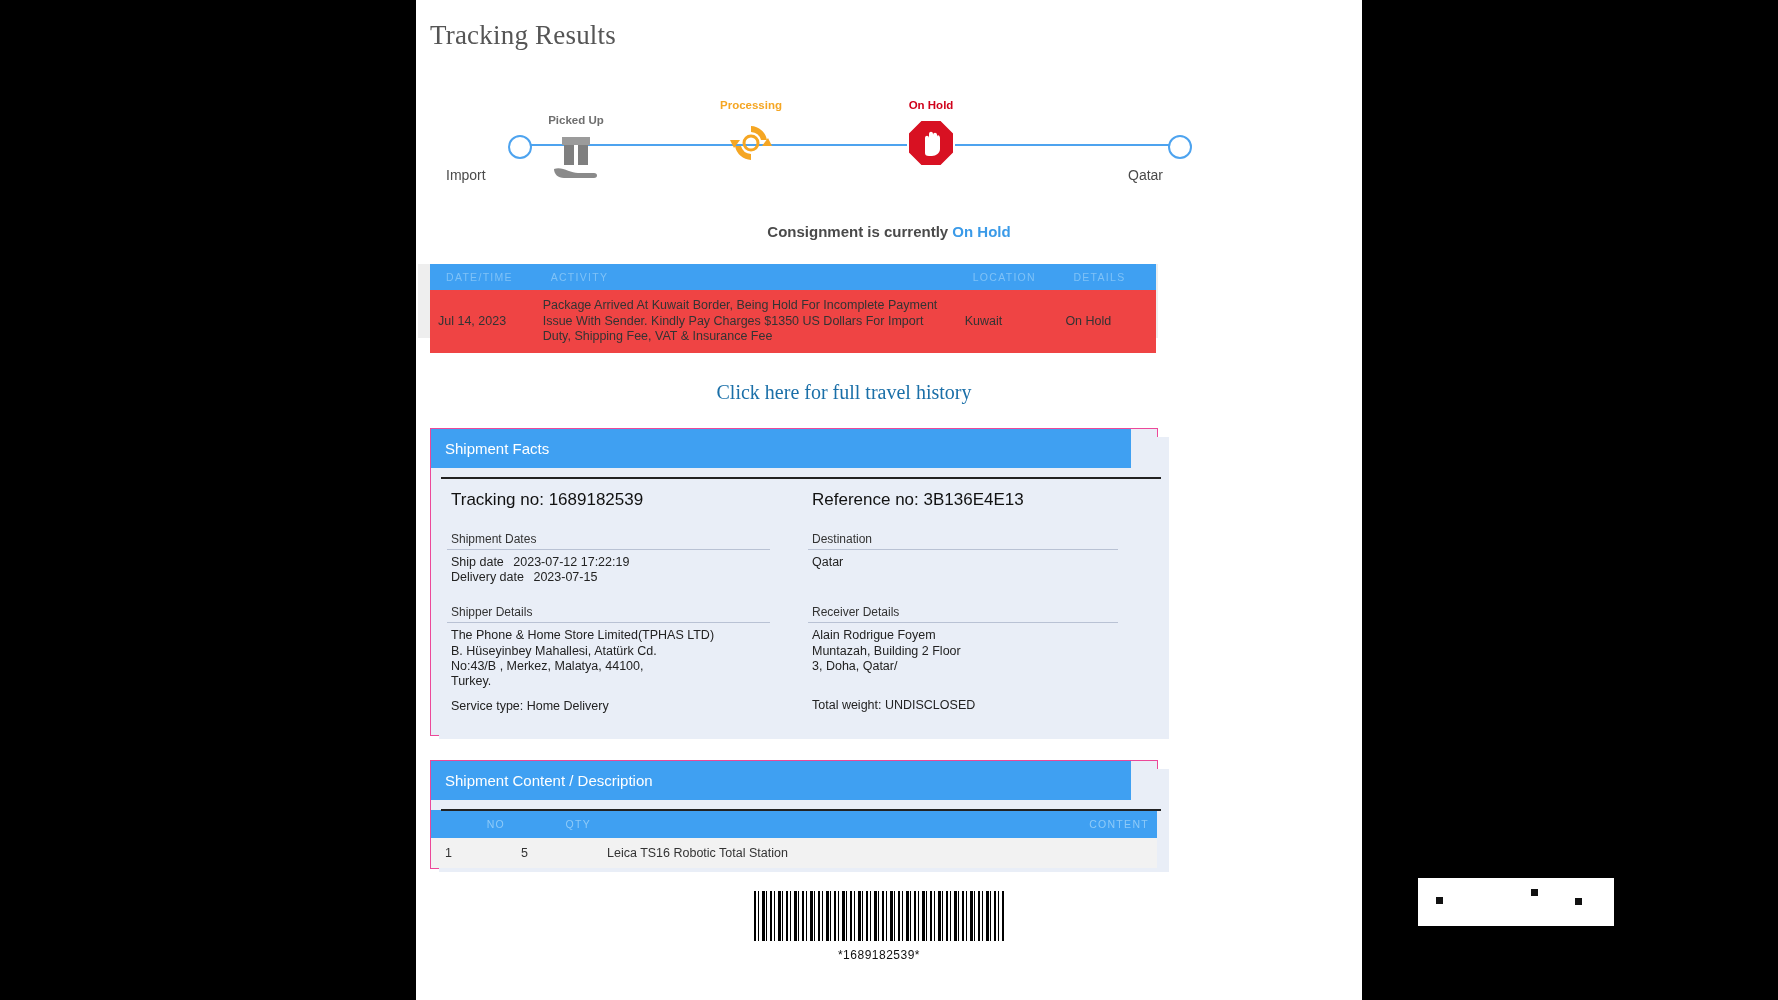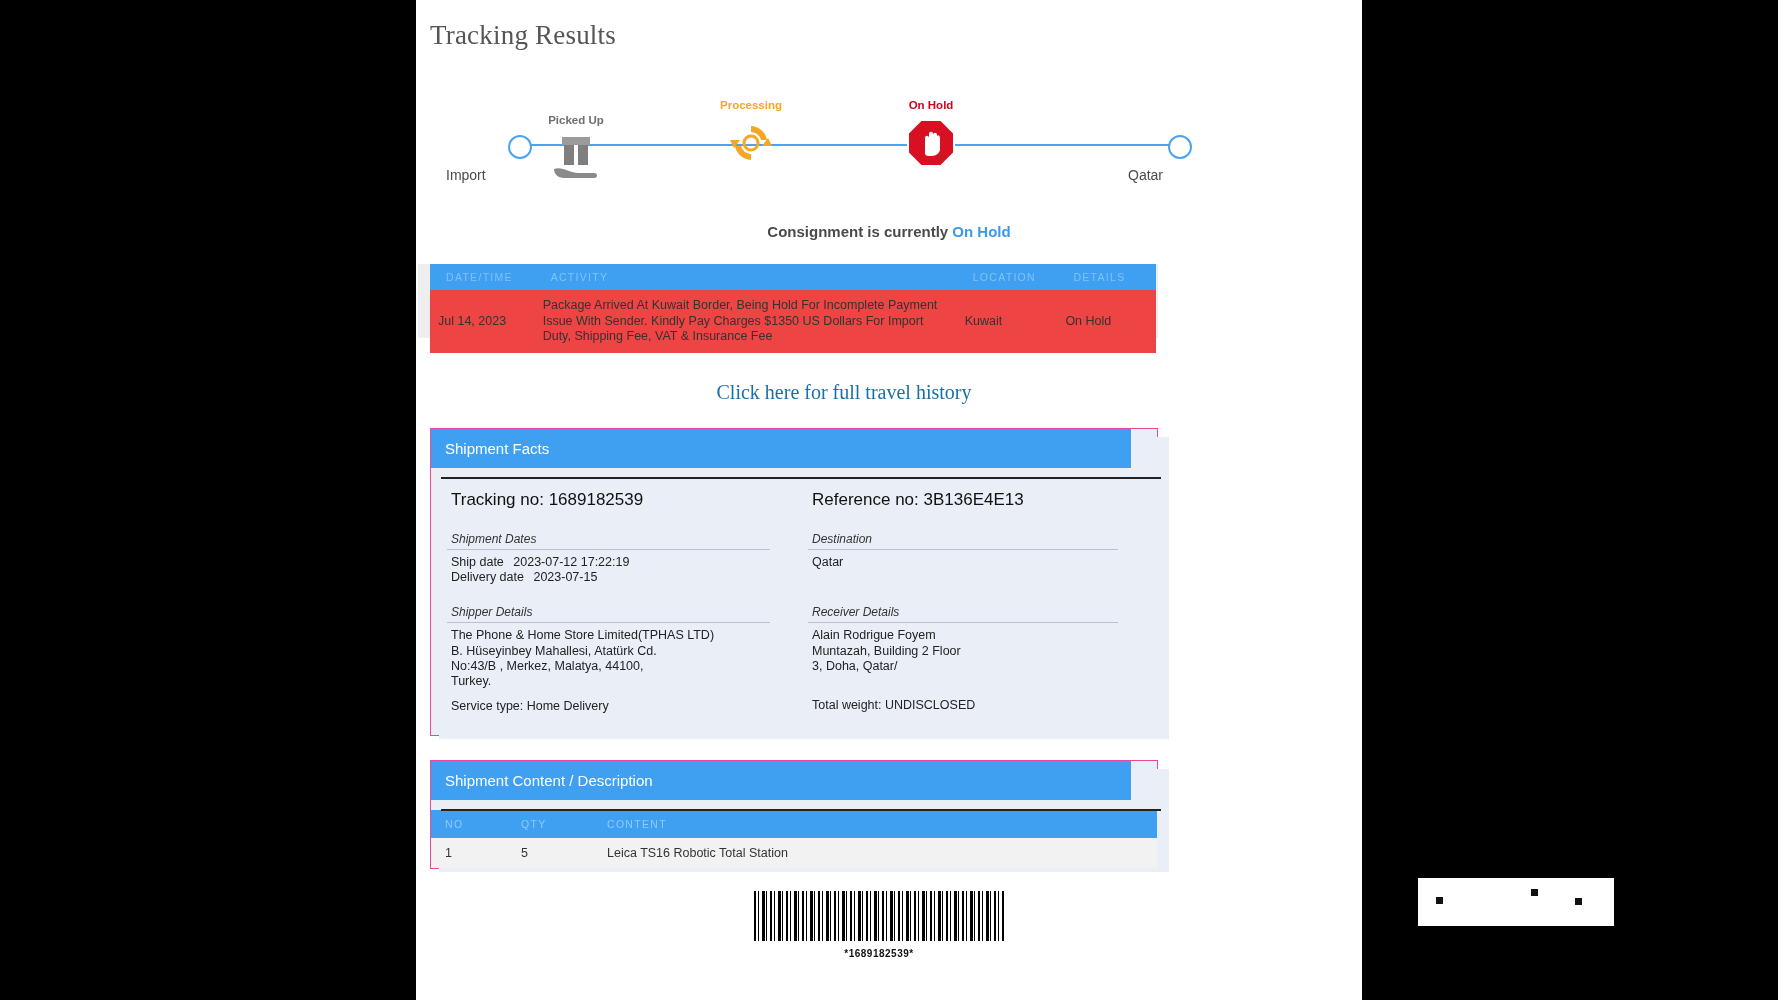--- a/index.html
+++ b/index.html
@@ -194,21 +194,20 @@
     color: #111;
     margin: 6px 0 22px 4px;
   }
   .sec-label {
     font-size: 12px;
     color: #333;
     padding: 0 0 3px 4px;
     border-bottom: 1px solid #b9c2d4;
     margin-bottom: 5px;
     width: 92%;
-    font-style: italic;
   }
   .kv {
     font-size: 12.5px;
     color: #222;
     padding-left: 4px;
     line-height: 1.22;
   }
   .kv .k { margin-right: 6px; }
   .spacer { height: 20px; }
 
@@ -219,21 +218,21 @@
     width: 100%;
     border-collapse: collapse;
     font-size: 12.5px;
     margin-top: 10px;
   }
   .content-table thead th {
     background: #3fa0f2;
     color: #8ecaf8;
     font-size: 10.5px;
     letter-spacing: 1.3px;
-    text-align: left;
+    text-align: right;
     font-weight: normal;
     padding: 8px 8px;
   }
   .content-table tbody td {
     background: #f2f2f2;
     color: #333;
     padding: 8px 8px;
   }
   .c-no { width: 60px; padding-left: 14px !important; }
   .c-qty { width: 70px; }
@@ -250,22 +249,22 @@
     width: 250px;
     background-image: repeating-linear-gradient(
       to right,
       #000 0px, #000 2px, #fff 2px, #fff 4px,
       #000 4px, #000 5px, #fff 5px, #fff 8px,
       #000 8px, #000 11px, #fff 11px, #fff 12px,
       #000 12px, #000 13px, #fff 13px, #fff 16px
     );
   }
   .barcode-text {
-    font-size: 10px;
-    font-weight: bold;
+    font-size: 12px;
+    font-weight: normal;
     color: #111;
     margin-top: 3px;
     letter-spacing: 0.5px;
   }
 
   
   .overlay-box {
     position: absolute;
     left: 1418px;
     top: 878px;

